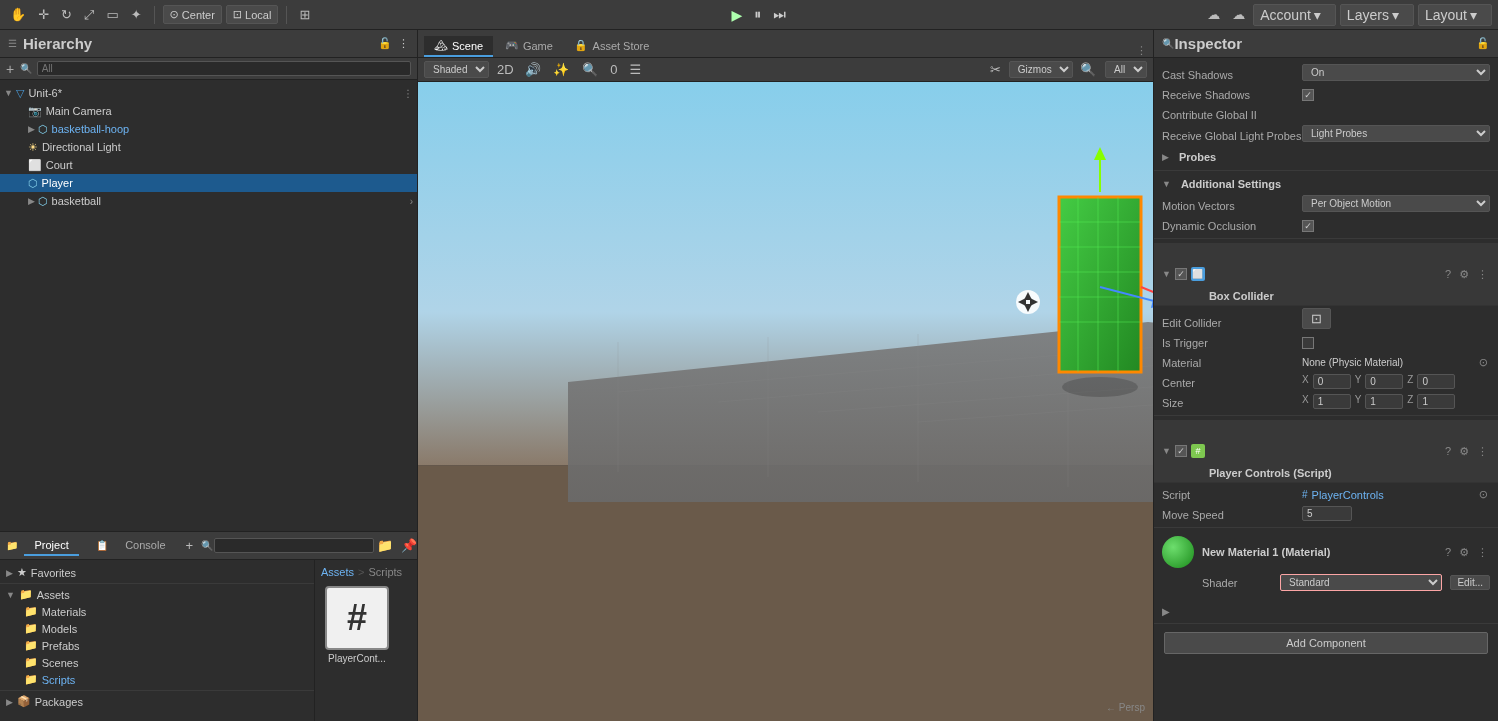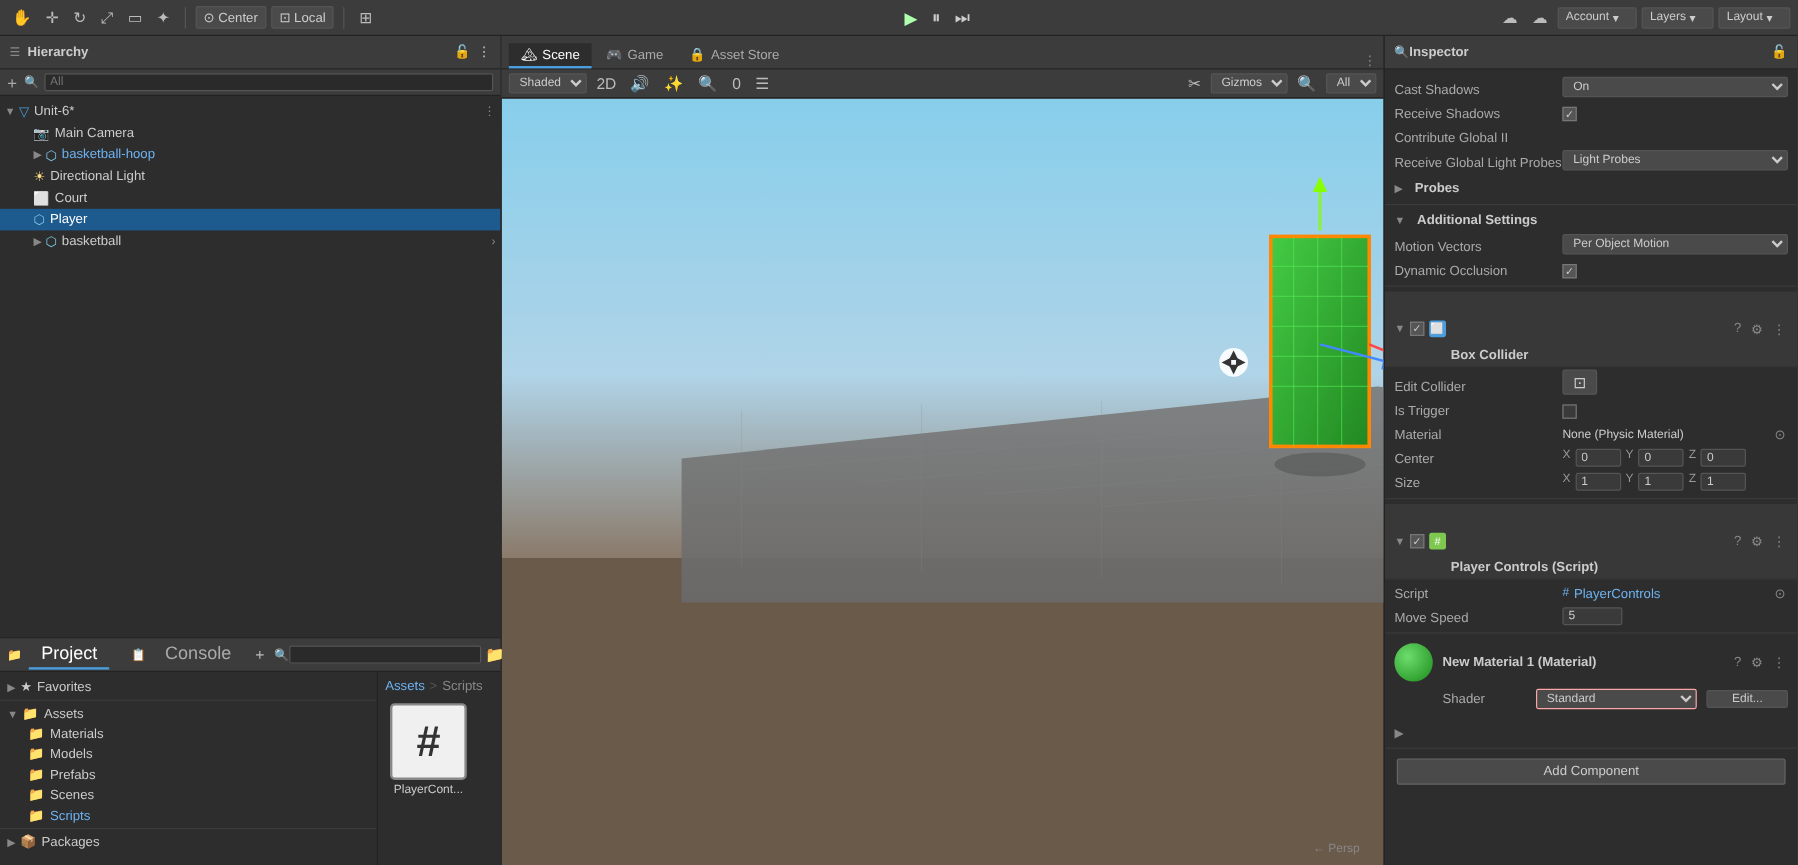--- a/index.html
+++ b/index.html
@@ -47,21 +47,21 @@
     .toolbar-separator { width: 1px; height: 18px; background: #555; margin: 0 4px; }
     .toolbar-spacer { flex: 1; }
     .play-btn { color: #aeffae; font-size: 14px; }
     .pause-btn { color: #ccc; font-size: 14px; }
     .step-btn { color: #ccc; font-size: 14px; }
     .toolbar-dropdown {
       background: #4a4a4a;
       border: 1px solid #555;
       color: #ccc;
       padding: 2px 14px 2px 6px;
-      font-size: 10px;
+      font-size: 14px;
       cursor: pointer;
       border-radius: 2px;
       position: relative;
       display: flex;
       align-items: center;
       gap: 3px;
     }
 
     
     #main-layout {
@@ -78,21 +78,21 @@
     }
     #hierarchy-header {
       height: 28px;
       background: #3c3c3c;
       display: flex;
       align-items: center;
       padding: 0 8px;
       border-bottom: 1px solid #222;
       gap: 6px;
     }
-    .panel-title { font-size: 11px; font-weight: 600; color: #ccc; }
+    .panel-title { font-size: 15px; font-weight: 600; color: #ccc; }
     .panel-icon { font-size: 10px; color: #888; }
     .lock-icon { margin-left: auto; cursor: pointer; }
     .more-icon { cursor: pointer; }
 
     #hierarchy-search {
       height: 22px;
       background: #3c3c3c;
       display: flex;
       align-items: center;
       padding: 2px 6px;
@@ -144,21 +144,21 @@
 
     
     #bottom-panel {
       height: 190px;
       border-top: 1px solid #222;
       display: flex;
       flex-direction: column;
     }
     .bottom-tab {
       padding: 3px 10px;
-      font-size: 15px;
+      font-size: 11px;
       cursor: pointer;
       color: #aaa;
       background: transparent;
       border: none;
       border-bottom: 2px solid transparent;
     }
     .bottom-tab.active {
       color: #fff;
       border-bottom: 2px solid #4a9ede;
     }
@@ -291,21 +291,21 @@
       position: relative;
       overflow: hidden;
     }
     #scene-canvas {
       width: 100%;
       height: 100%;
     }
     .persp-label {
       position: absolute;
       bottom: 8px;
-      right: 20px;
+      right: 8px;
       color: #888;
       font-size: 10px;
     }
     .scene-more-btn {
       margin-left: auto;
       cursor: pointer;
       color: #888;
       font-size: 11px;
     }
 
@@ -520,21 +520,21 @@
       color: #ccc;
       padding: 1px 4px;
       font-size: 10px;
       border-radius: 2px;
       cursor: pointer;
     }
     .edit-btn {
       background: #4a4a4a;
       border: 1px solid #555;
       color: #ccc;
-      padding: 1px 20px;
+      padding: 1px 6px;
       font-size: 10px;
       cursor: pointer;
       border-radius: 2px;
     }
     .triangle-down::before { content: '▼'; }
     .triangle-right::before { content: '▶'; }
 
     
     ::-webkit-scrollbar { width: 6px; height: 6px; }
     ::-webkit-scrollbar-track { background: #2d2d2d; }

